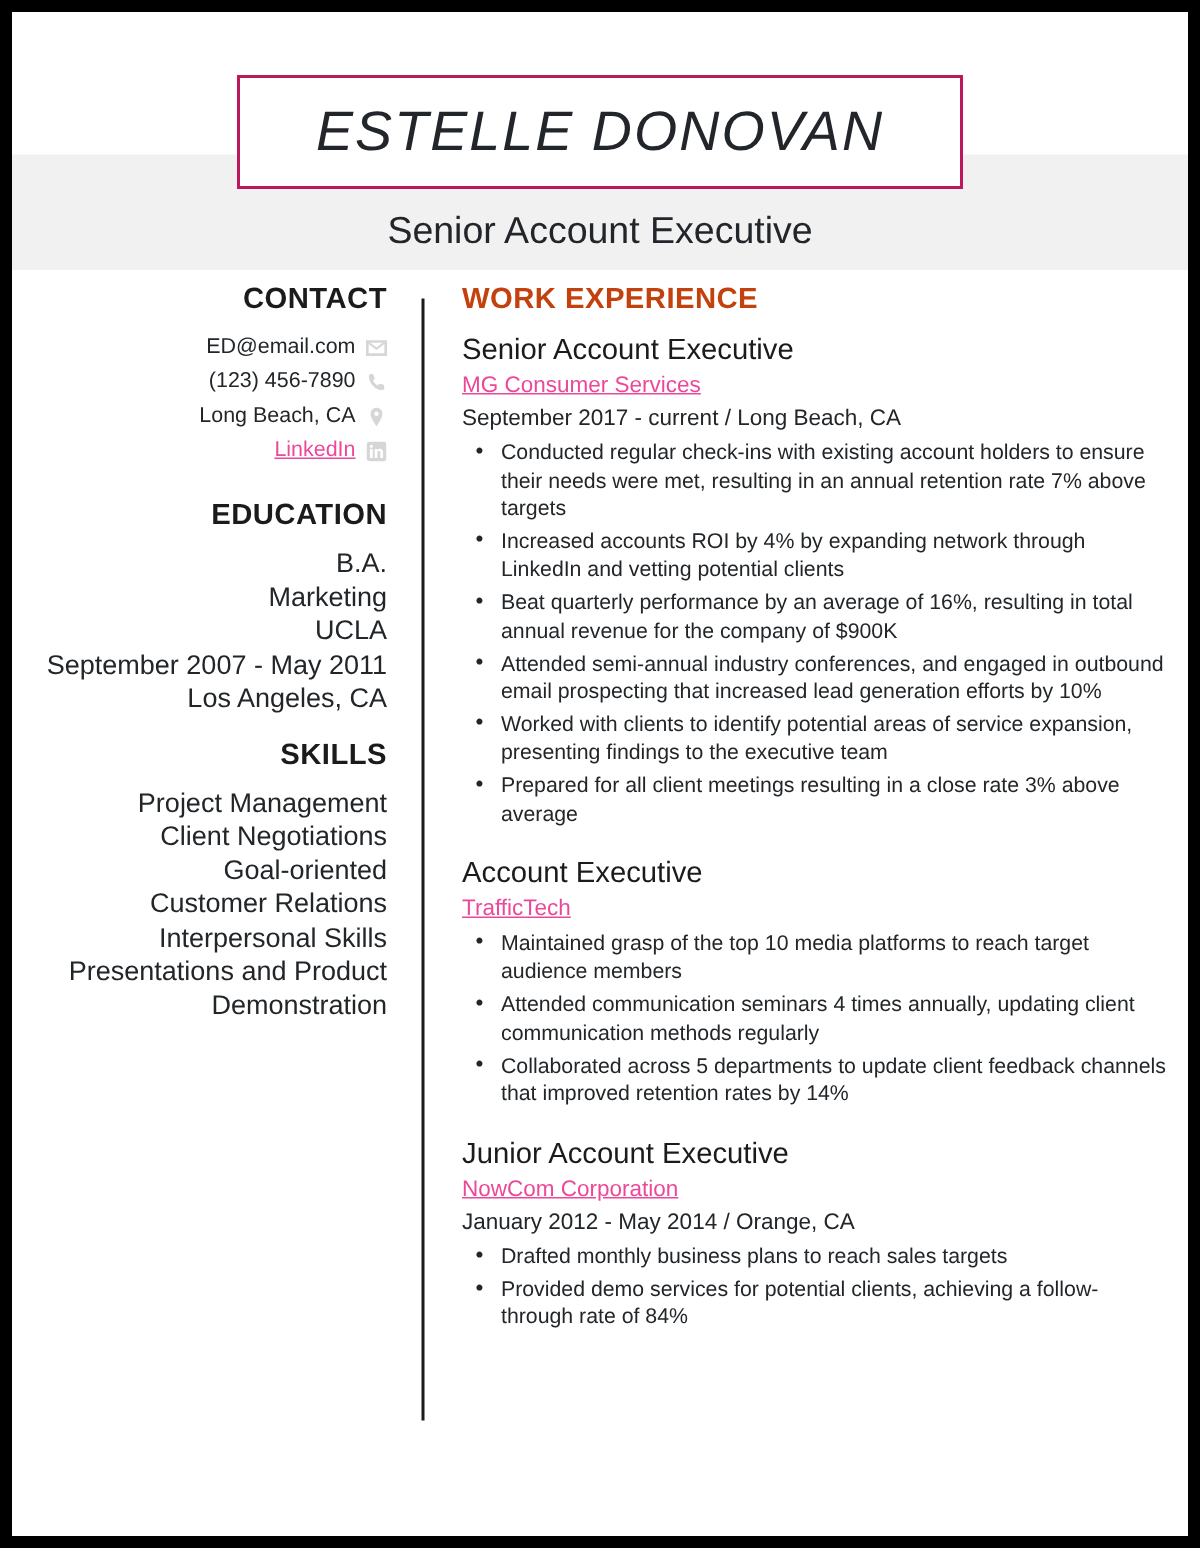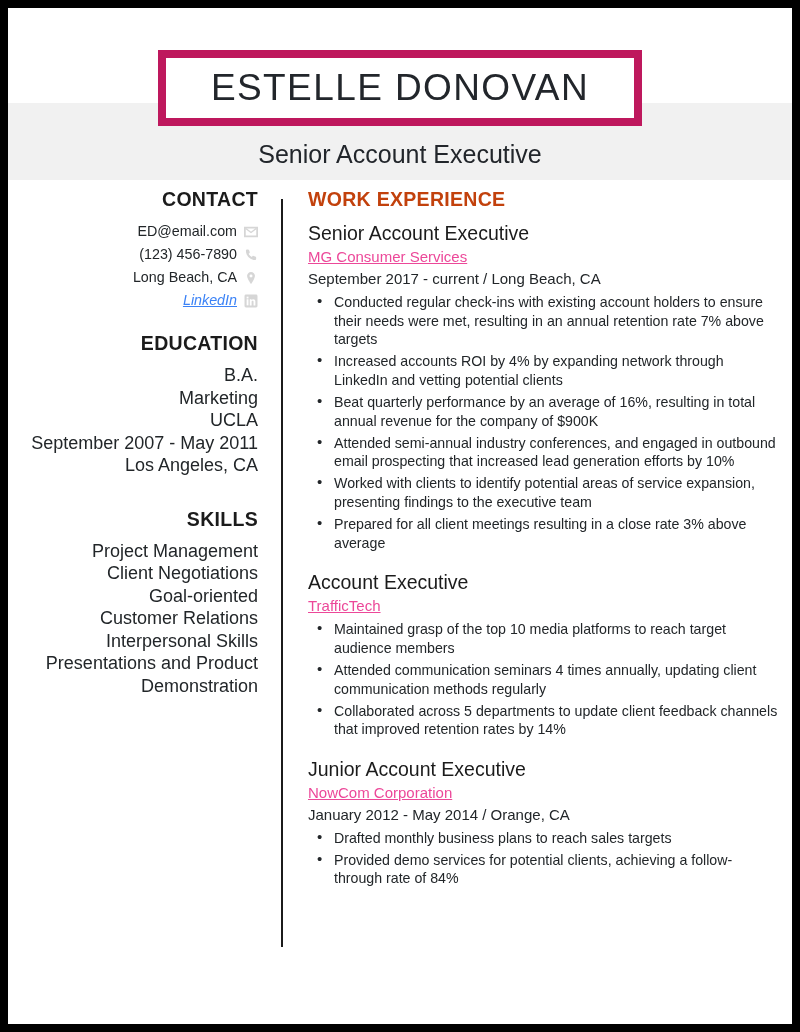--- a/index.html
+++ b/index.html
@@ -40,25 +40,26 @@
     background: #f1f1f1;
   }
 
   #name-box {
     position: absolute;
     left: 150px;
     top: 42px;
     width: 484px;
     height: 76px;
     background: #ffffff;
-    border: 8px solid #be185d;
+    border: 2px solid #be185d;
     display: flex;
     align-items: center;
     justify-content: center;
     z-index: 3;
+    font-style: italic;
   }
 
   #name-text {
     font-size: 37px;
     font-weight: 400;
     letter-spacing: 1.4px;
     color: #22262b;
     white-space: nowrap;
   }
 
@@ -117,42 +118,41 @@
     gap: 7px;
     font-size: 14.3px;
     color: #222629;
     line-height: 23px;
     height: 23px;
   }
 
   .contact-text { white-space: nowrap; }
 
   .contact-link {
-    color: #3b82f6;
+    color: #ec4899;
     text-decoration: underline;
     white-space: nowrap;
-    font-style: italic;
   }
 
   .cicon {
     width: 14px;
     height: 14px;
     flex: 0 0 14px;
     display: block;
     fill: #d6d6d6;
   }
 
   .side-line {
     font-size: 18px;
     color: #222629;
     line-height: 22.5px;
   }
 
   #education-block { margin-top: 20px; }
-  #skills-block    { margin-top: 31px; }
+  #skills-block    { margin-top: 15px; }
 
   
   #right-col {
     position: absolute;
     left: 300px;
     top: 0;
     width: 472px;
   }
 
   #work-heading {

